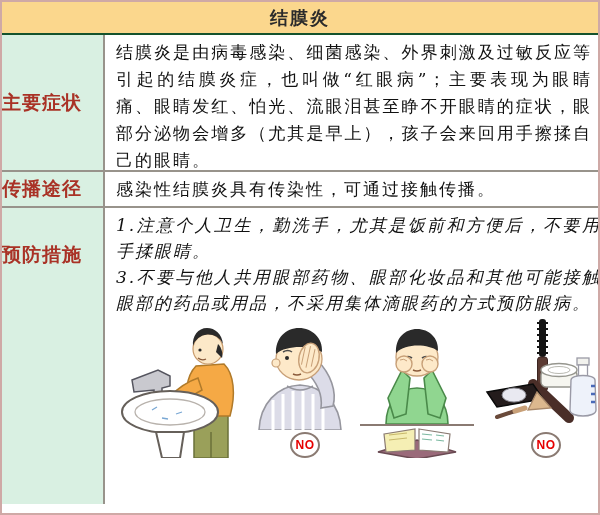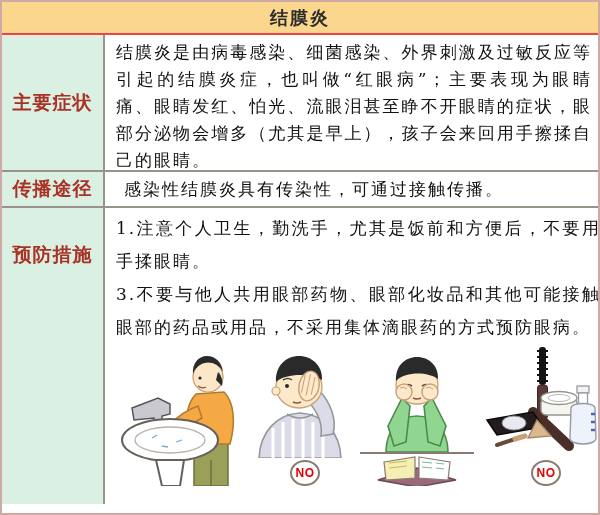--- a/index.html
+++ b/index.html
@@ -4,51 +4,51 @@
 <style>
   html,body{margin:0;padding:0;background:#ffffff;}
   .page{
     width:600px;height:515px;box-sizing:border-box;position:relative;
     border:2px solid #cfa9a6;background:#ffffff;overflow:hidden;
     font-family:"DejaVu Serif", serif;
   }
   
   .title-row{
     height:33px;box-sizing:border-box;background:#fbd78d;
-    border-bottom:2px solid #ef4444;
+    border-bottom:2px solid #14532d;
     display:flex;align-items:center;justify-content:center;
   }
   .title-row .title{
     font-family:"Liberation Sans", sans-serif;font-weight:bold;
     font-size:18px;color:#2b2b2b;letter-spacing:2px;
   }
   
   .t-row{display:flex;box-sizing:border-box;}
   .t-row.bordered{border-bottom:2px solid #98938b;}
   .label-cell{
     width:103px;min-width:103px;box-sizing:border-box;background:#d9f0e2;
     border-right:2px solid #98938b;
-    display:flex;align-items:center;justify-content:center;
+    display:flex;align-items:center;
   }
   .label-cell .label{
     font-family:"Liberation Sans", sans-serif;font-weight:bold;
     font-size:19px;color:#a93226;letter-spacing:1px;white-space:nowrap;
   }
   .content-cell{
     flex:1;box-sizing:border-box;background:#ffffff;color:#111111;
     font-size:17px;letter-spacing:2px;line-height:27px;
     padding:4px 6px 0 11px;text-align:justify;
   }
   .row-symptoms{height:137px;}
   .row-transmission{height:36px;}
-  .row-transmission .content-cell{display:flex;align-items:center;padding-top:0;margin-left:8px;}
+  .row-transmission .content-cell{display:flex;align-items:center;padding-top:0;}
   .row-prevention{height:296px;}
   .row-prevention .label-cell{align-items:flex-start;}
   .row-prevention .label{padding-top:34px;}
-  .prevention-line{line-height:33px;}
+  .prevention-line{line-height:26px;font-style:italic;}
   
   .illustrations{
     display:flex;align-items:flex-end;gap:5px;
     margin:4px 0 0 2px;height:138px;
   }
   .illo{
     display:flex;flex-direction:column;align-items:center;justify-content:flex-end;
   }
   .no-badge{
     width:30px;height:26px;border:2px solid #8a7a72;border-radius:50%;

